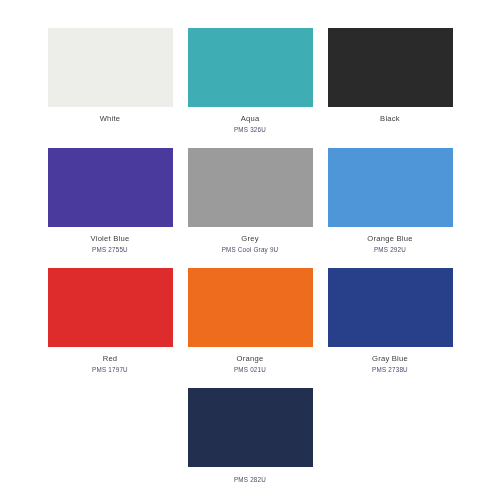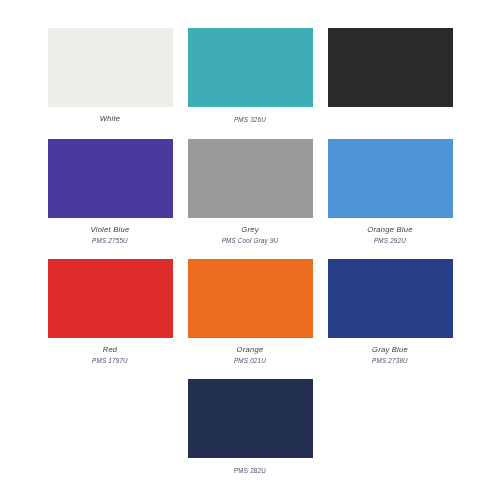--- a/index.html
+++ b/index.html
@@ -23,21 +23,20 @@
     flex-direction: column;
     align-items: center;
   }
 
   .swatch-grid {
     width: 420px;
     display: flex;
     flex-wrap: wrap;
     justify-content: flex-start;
     align-content: flex-start;
-    font-style: italic;
   }
 
   .swatch-cell {
     width: 140px;
     box-sizing: border-box;
     display: flex;
     flex-direction: column;
     align-items: center;
     margin-bottom: 14px;
   }
@@ -92,25 +91,30 @@
       <div class="swatch-cell">
         <div class="swatch-chip" style="background: rgb(237, 237, 234);"></div>
         <div class="swatch-caption">
           <span class="swatch-name">White</span>
           <span class="swatch-code"></span>
         </div>
       </div>
       <div class="swatch-cell">
         <div class="swatch-chip" style="background: rgb(63, 174, 180);"></div>
         <div class="swatch-caption">
+          <span class="swatch-name">Aqua</span>
           <span class="swatch-code">PMS 326U</span>
         </div>
       </div>
       <div class="swatch-cell">
         <div class="swatch-chip" style="background: rgb(42, 42, 42);"></div>
+        <div class="swatch-caption">
+          <span class="swatch-name">Black</span>
+          <span class="swatch-code"></span>
+        </div>
       </div>
       <div class="swatch-cell">
         <div class="swatch-chip" style="background: rgb(74, 58, 158);"></div>
         <div class="swatch-caption">
           <span class="swatch-name">Violet Blue</span>
           <span class="swatch-code">PMS 2755U</span>
         </div>
       </div>
       <div class="swatch-cell">
         <div class="swatch-chip" style="background: rgb(155, 155, 155);"></div>

